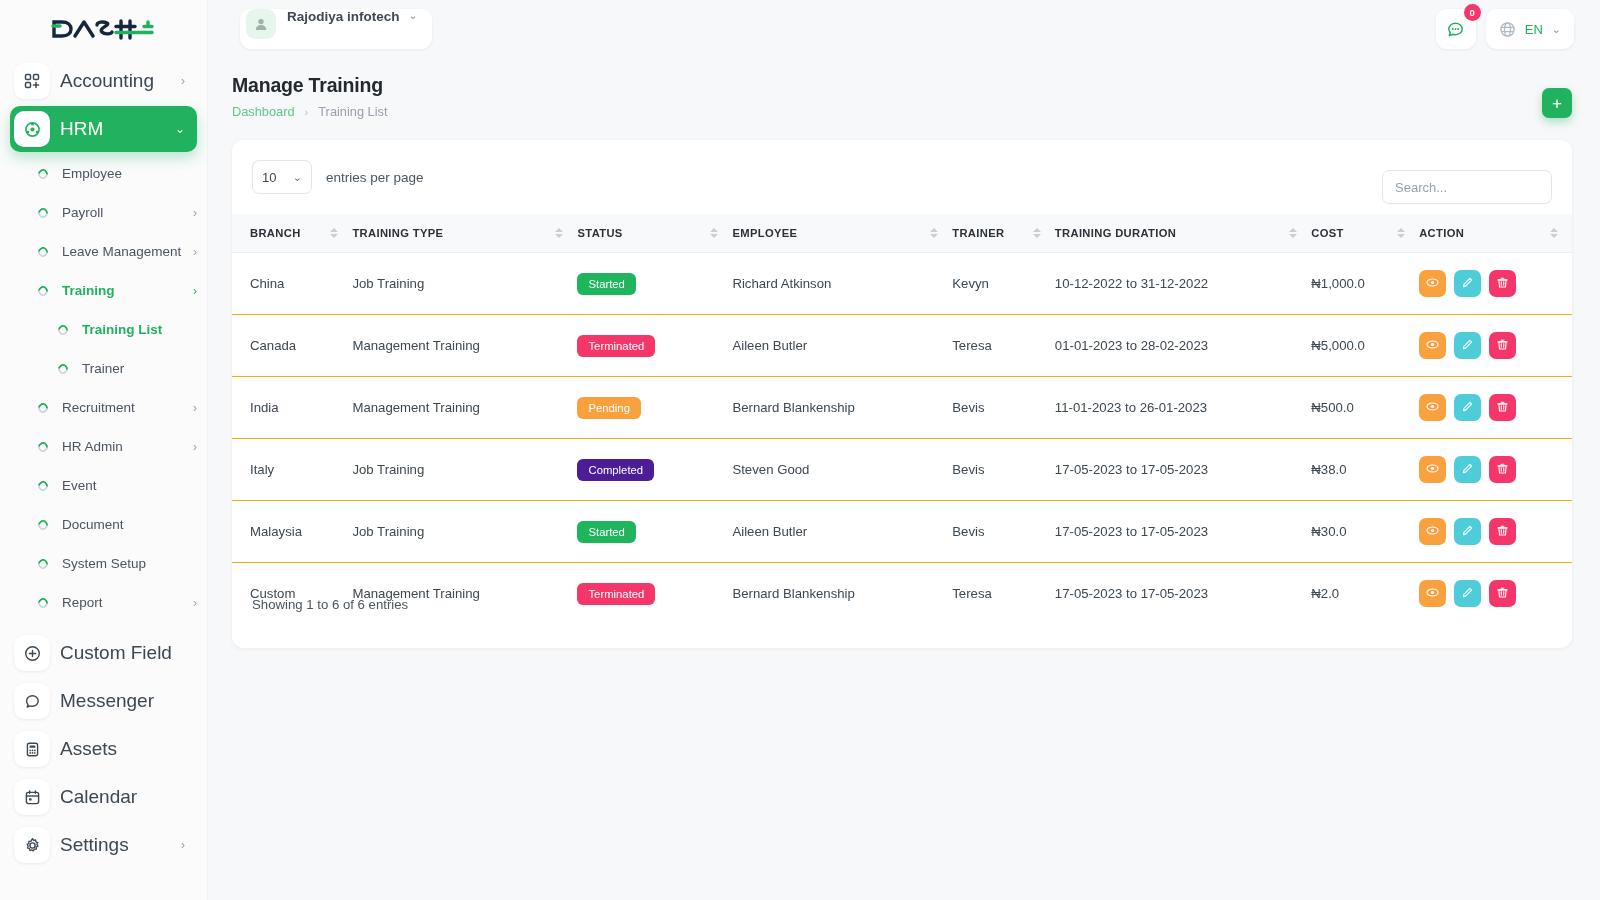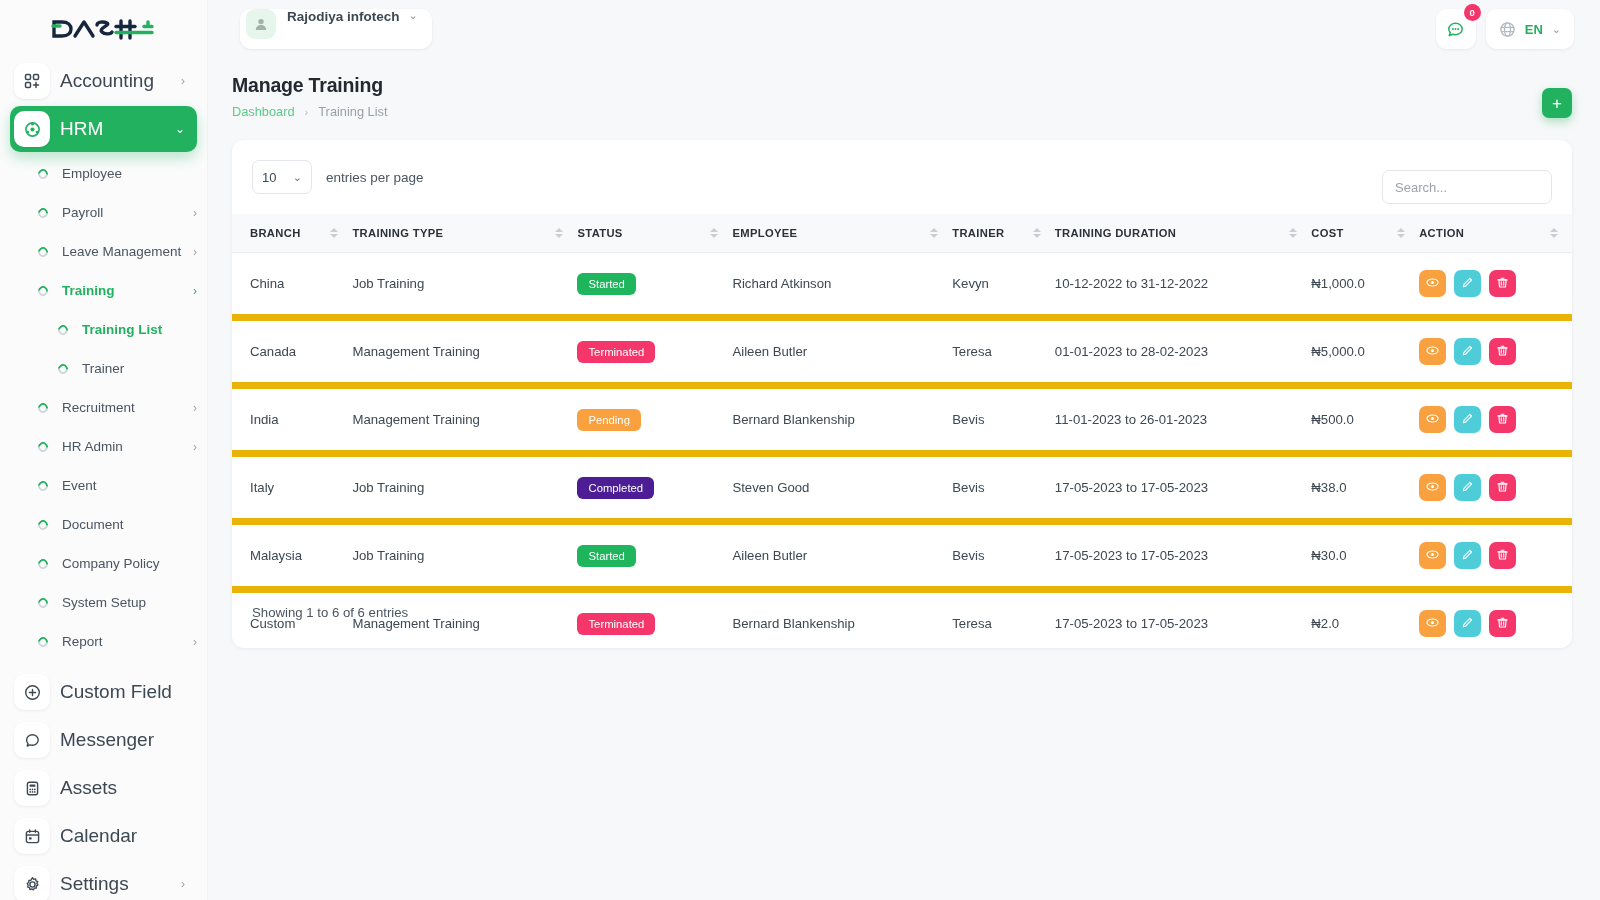--- a/index.html
+++ b/index.html
@@ -107,21 +107,21 @@
     display: flex; align-items: center; gap: 10px;
   }
   .icon-pill {
     background: #fff; border-radius: 11px;
     height: 40px; min-width: 40px;
     display: flex; align-items: center; justify-content: center;
     box-shadow: 0 1px 3px rgba(16,24,40,.07);
     cursor: pointer; position: relative;
   }
   .lang-pill { padding: 0 13px; gap: 9px; }
-  .lang-txt { font-size: 13px; font-weight: 700; color: #22b25f; }
+  .lang-txt { font-size: 13px; font-weight: 400; color: #22b25f; }
   .lang-pill .chev { color: #8d98a3; font-size: 11px; }
   .badge {
     position: absolute; top: -5px; right: -5px;
     min-width: 17px; height: 17px;
     background: #f5366a; color: #fff;
     border-radius: 9px;
     font-size: 9.5px; font-weight: 700;
     display: flex; align-items: center; justify-content: center;
     padding: 0 4px;
   }
@@ -206,21 +206,21 @@
     width: 0; height: 0;
     border-left: 4px solid transparent;
     border-right: 4px solid transparent;
   }
   .sort i.up { border-bottom: 4.5px solid #c9ced4; }
   .sort i.dn { border-top: 4.5px solid #c9ced4; }
 
   tbody td {
     font-size: 13.2px; color: #3d4852;
     padding: 17px 0;
-    border-top: 7px solid #eab308;
+    border-top: 1px solid #eab308;
     vertical-align: middle;
   }
   tbody tr:first-child td { border-top: 1px solid #eceef0; }
 
   .pad-l { padding-left: 18px; }
 
   .pill {
     display: inline-flex; align-items: center; justify-content: center;
     height: 22px; padding: 0 11px;
     border-radius: 6px;
@@ -232,21 +232,21 @@
   .act-btn {
     width: 27px; height: 27px; border-radius: 7px;
     display: flex; align-items: center; justify-content: center;
     cursor: pointer;
   }
   .act-view { background: #f9a03f; }
   .act-edit { background: #4ecdd9; }
   .act-del  { background: #f5366a; }
 
   .showing {
-    position: absolute; left: 20px; bottom: 28px;
+    position: absolute; left: 20px; bottom: 36px;
     font-size: 13.2px; color: #4a5560;
   }
 </style>
 </head>
 <body>
 
 <div class="sidebar">
 
   <div class="logo-wrap">
     <svg class="logo" width="105" height="26" viewBox="0 0 105 26">
@@ -330,24 +330,20 @@
         <span class="label">HR Admin</span>
         <span class="chev">›</span>
       </div>
       <div class="sub-item">
         <span class="dot"></span>
         <span class="label">Event</span>
       </div>
       <div class="sub-item">
         <span class="dot"></span>
         <span class="label">Document</span>
-      </div>
-      <div class="sub-item">
-        <span class="dot"></span>
-        <span class="label">Company Policy</span>
       </div>
       <div class="sub-item">
         <span class="dot"></span>
         <span class="label">System Setup</span>
       </div>
       <div class="sub-item">
         <span class="dot"></span>
         <span class="label">Report</span>
         <span class="chev">›</span>
       </div>

